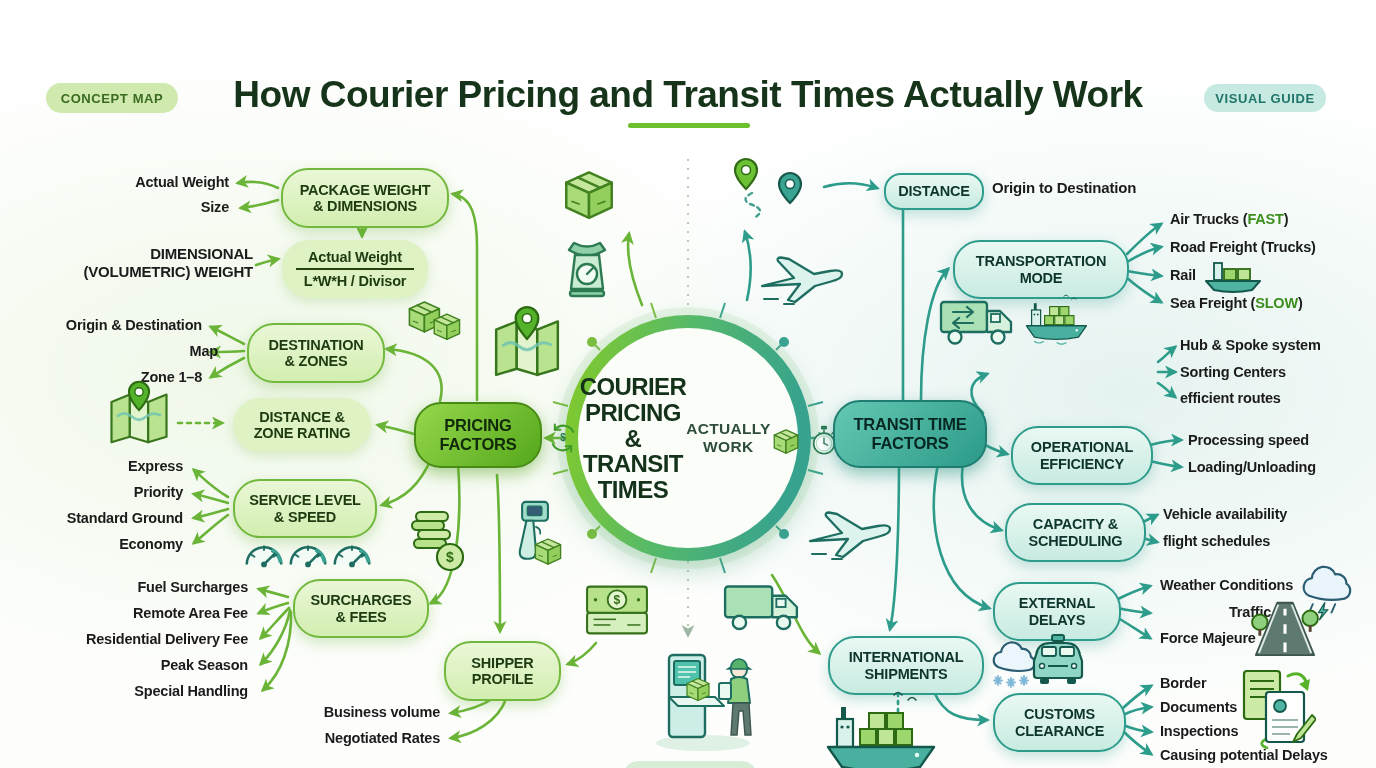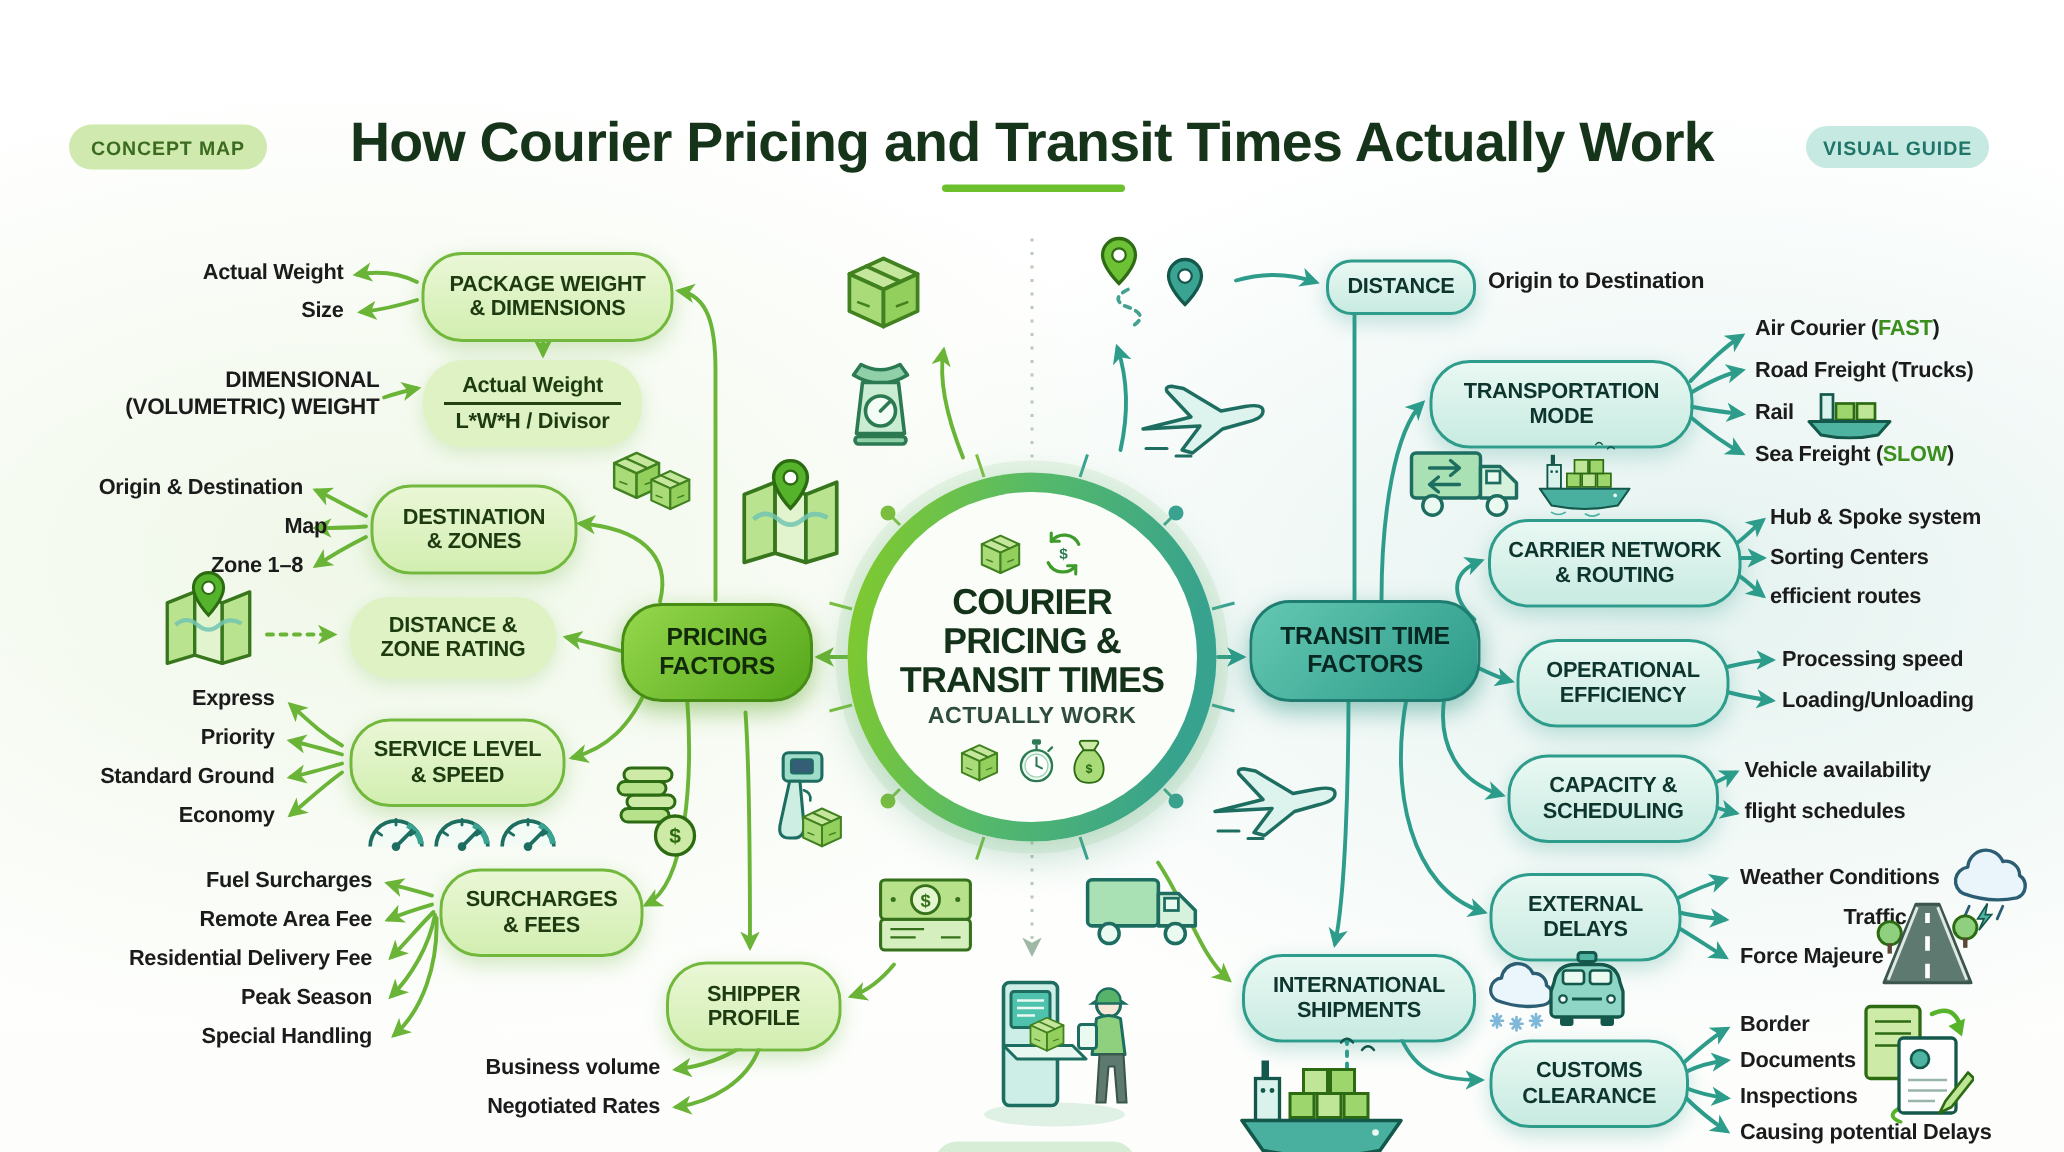--- a/index.html
+++ b/index.html
@@ -36,21 +36,21 @@
   .lab.r{text-align:right}
   .lab.big{font-size:15px}
   .hl{color:#3c8f1e}
   .cl{position:absolute;left:0;top:0}
   .ic{position:absolute}
   .ring{position:absolute;left:565px;top:268px;width:246px;height:246px;border-radius:50%;
     background:linear-gradient(100deg,#7dc832 8%,#55b96a 45%,#37a28e 88%);
     box-shadow:0 0 0 8px rgba(130,200,120,.14),0 10px 26px rgba(60,150,110,.3);
     display:flex;align-items:center;justify-content:center}
   .ring-in{width:220px;height:220px;border-radius:50%;background:#fbfdf8;
-    display:flex;flex-direction:column;align-items:center;justify-content:center;text-align:center}
+    display:flex;flex-direction:row;align-items:center;justify-content:center;text-align:center}
   .c-title{font-weight:700;font-size:24px;line-height:1.07;color:#14321a;letter-spacing:-.6px;white-space:pre-line;margin:3px 0 2px}
   .c-sub{font-weight:700;font-size:15.5px;color:#2e4d3c;letter-spacing:.3px}
   .c-row{display:flex;align-items:center;gap:8px}
   .frac-top{border-bottom:2.5px solid #23420f;padding:0 12px 3px;margin-bottom:3px}
 </style>
 </head>
 <body>
 
 <div id="stage">
 
@@ -407,22 +407,20 @@
 <div class="node ng" style="left:233px;top:432px;width:140px;height:55px">SERVICE LEVEL
 &amp; SPEED</div>
 <div class="node ng" style="left:293px;top:532px;width:132px;height:55px">SURCHARGES
 &amp; FEES</div>
 <div class="node ng" style="left:444px;top:594px;width:113px;height:56px">SHIPPER
 PROFILE</div>
 
 <div class="node nt pill" style="left:884px;top:126px;width:96px;height:33px">DISTANCE</div>
 <div class="node nt" style="left:953px;top:193px;width:172px;height:55px">TRANSPORTATION
 MODE</div>
-<div class="node nt" style="left:992px;top:299px;width:165px;height:55px">CARRIER NETWORK
-&amp; ROUTING</div>
 <div class="node nt" style="left:1011px;top:379px;width:138px;height:55px">OPERATIONAL
 EFFICIENCY</div>
 <div class="node nt" style="left:1005px;top:456px;width:137px;height:55px">CAPACITY &amp;
 SCHEDULING</div>
 <div class="node nt" style="left:993px;top:535px;width:124px;height:55px">EXTERNAL
 DELAYS</div>
 <div class="node nt" style="left:828px;top:589px;width:152px;height:55px">INTERNATIONAL
 SHIPMENTS</div>
 <div class="node nt" style="left:993px;top:646px;width:129px;height:55px">CUSTOMS
 CLEARANCE</div>
@@ -440,21 +438,21 @@
 <div class="lab r" style="left:60px;top:489px;width:123px">Economy</div>
 <div class="lab r" style="left:95px;top:532px;width:153px">Fuel Surcharges</div>
 <div class="lab r" style="left:95px;top:558px;width:153px">Remote Area Fee</div>
 <div class="lab r" style="left:75px;top:584px;width:173px">Residential Delivery Fee</div>
 <div class="lab r" style="left:95px;top:610px;width:153px">Peak Season</div>
 <div class="lab r" style="left:95px;top:636px;width:153px">Special Handling</div>
 <div class="lab r" style="left:320px;top:657px;width:120px">Business volume</div>
 <div class="lab r" style="left:318px;top:683px;width:122px">Negotiated Rates</div>
 
 <div class="lab big" style="left:992px;top:132px">Origin to Destination</div>
-<div class="lab" style="left:1170px;top:164px"><span>Air Courier (</span><span class="hl">FAST</span><span>)</span></div>
+<div class="lab" style="left:1170px;top:164px"><span>Air Trucks (</span><span class="hl">FAST</span><span>)</span></div>
 <div class="lab" style="left:1170px;top:192px">Road Freight (Trucks)</div>
 <div class="lab" style="left:1170px;top:220px">Rail</div>
 <div class="lab" style="left:1170px;top:248px"><span>Sea Freight (</span><span class="hl">SLOW</span><span>)</span></div>
 <div class="lab" style="left:1180px;top:290px">Hub &amp; Spoke system</div>
 <div class="lab" style="left:1180px;top:317px">Sorting Centers</div>
 <div class="lab" style="left:1180px;top:343px">efficient routes</div>
 <div class="lab" style="left:1188px;top:385px">Processing speed</div>
 <div class="lab" style="left:1188px;top:412px">Loading/Unloading</div>
 <div class="lab" style="left:1163px;top:459px">Vehicle availability</div>
 <div class="lab" style="left:1163px;top:486px">flight schedules</div>

